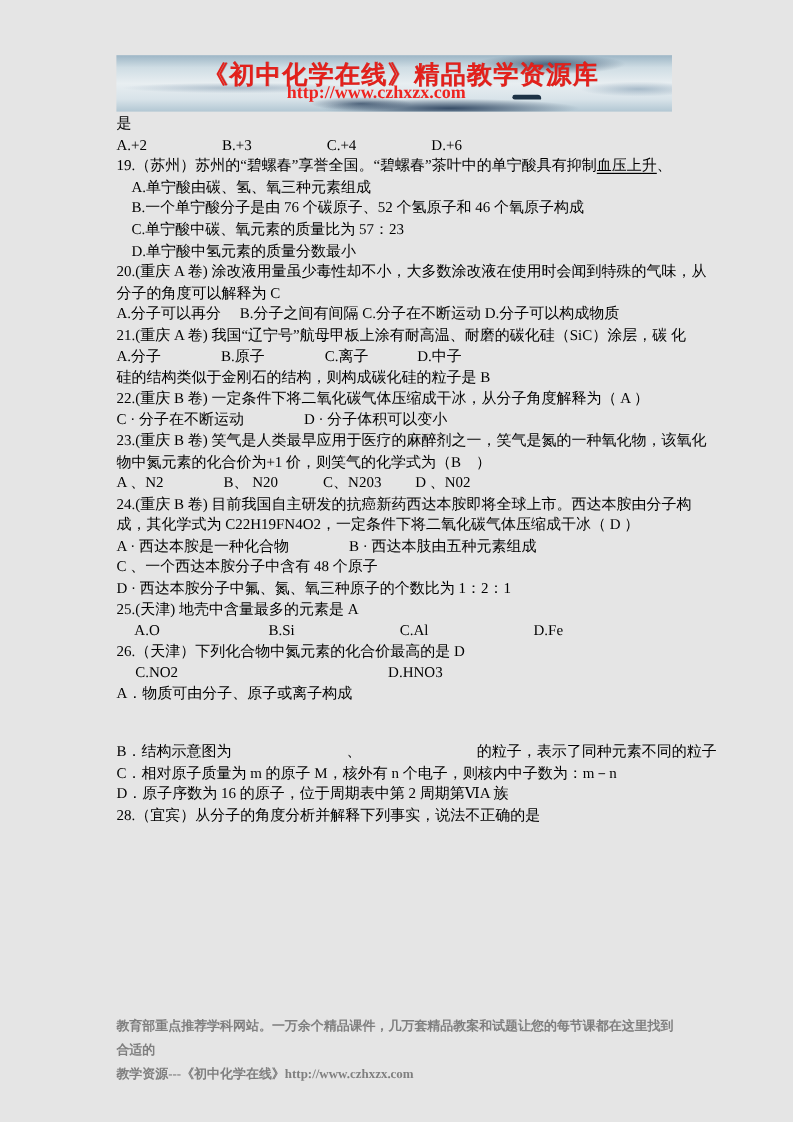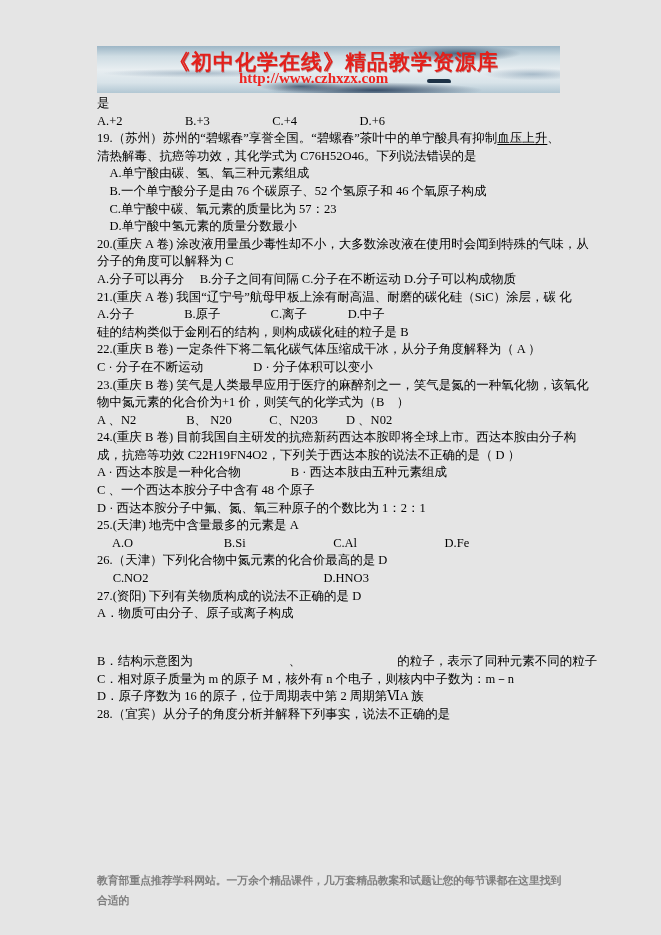--- a/index.html
+++ b/index.html
@@ -45,65 +45,63 @@
   
   .bline { display:flex; align-items:flex-end; height:48px; white-space:pre;gap:47px; }
   .bline .txt { line-height:17.6px; }
   .atom-svg { display:block; margin:0 1px; }
   .atom-svg text { font-family:"Liberation Serif","DejaVu Serif",serif; fill:#222; }
   
   .footer {
     position:absolute; left:97px; top:845px; width:470px;
     color:#7f7f7f; font-weight:bold; font-size:10.8px; line-height:20px;
   }
-  .footer .ln { white-space:pre-wrap;margin-top:25px; }
+  .footer .ln { white-space:pre-wrap; }
 </style>
 </head>
 <body>
 
 <div class="page">
 
   <div class="banner">
     <div class="boat"></div>
     <div class="banner-title">《初中化学在线》精品教学资源库</div>
     <div class="banner-url">http://www.czhxzx.com</div>
   </div>
 
   <div class="content">
     <div class="ln">是</div>
     <div class="ln">A.+2　　　　　B.+3　　　　　C.+4　　　　　D.+6</div>
 
     <div class="ln"><span>19.（苏州）苏州的“碧螺春”享誉全国。“碧螺春”茶叶中的单宁酸具有抑制</span><span class="u-phrase">血压上升</span><span>、</span></div>
 
-    <div class="ln">清热解毒、抗癌等功效，其化学式为 C76H52O46。下列说法错误的是</div>
     <div class="ln">　A.单宁酸由碳、氢、氧三种元素组成</div>
     <div class="ln">　B.一个单宁酸分子是由 76 个碳原子、52 个氢原子和 46 个氧原子构成</div>
     <div class="ln">　C.单宁酸中碳、氧元素的质量比为 57：23</div>
     <div class="ln">　D.单宁酸中氢元素的质量分数最小</div>
     <div class="ln">20.(重庆 A 卷) 涂改液用量虽少毒性却不小，大多数涂改液在使用时会闻到特殊的气味，从</div>
     <div class="ln">分子的角度可以解释为 C</div>
     <div class="ln">A.分子可以再分　 B.分子之间有间隔 C.分子在不断运动 D.分子可以构成物质</div>
     <div class="ln">21.(重庆 A 卷) 我国“辽宁号”航母甲板上涂有耐高温、耐磨的碳化硅（SiC）涂层，碳 化</div>
     <div class="ln">A.分子　　　　B.原子　　　　C.离子　　　 D.中子</div>
     <div class="ln">硅的结构类似于金刚石的结构，则构成碳化硅的粒子是 B</div>
     <div class="ln">22.(重庆 B 卷) 一定条件下将二氧化碳气体压缩成干冰，从分子角度解释为（ A ）</div>
     <div class="ln">C · 分子在不断运动　　　　D · 分子体积可以变小</div>
     <div class="ln">23.(重庆 B 卷) 笑气是人类最早应用于医疗的麻醉剂之一，笑气是氮的一种氧化物，该氧化</div>
     <div class="ln">物中氮元素的化合价为+1 价，则笑气的化学式为（B　）</div>
     <div class="ln">A 、N2　　　　B、 N20　　　C、N203　　 D 、N02</div>
     <div class="ln">24.(重庆 B 卷) 目前我国自主研发的抗癌新药西达本胺即将全球上市。西达本胺由分子构</div>
-    <div class="ln">成，抗癌等功效 C22H19FN4O2，下列关于西达本胺的说法不正确的是（ D ）</div>
+    <div class="ln">成，其化学式为 C22H19FN4O2，一定条件下将二氧化碳气体压缩成干冰（ D ）</div>
     <div class="ln">A · 西达本胺是一种化合物　　　　B · 西达本肢由五种元素组成</div>
     <div class="ln">C 、一个西达本胺分子中含有 48 个原子</div>
     <div class="ln">D · 西达本胺分子中氟、氮、氧三种原子的个数比为 1：2：1</div>
     <div class="ln">25.(天津) 地壳中含量最多的元素是 A</div>
     <div class="ln">　 A.O　　　　　　　 B.Si　　　　　　　C.Al　　　　　　　D.Fe</div>
     <div class="ln">26.（天津）下列化合物中氮元素的化合价最高的是 D</div>
     <div class="ln">　 C.NO2　　　　　　　　　　　　　　D.HNO3</div>
-    <div class="ln">27.(资阳) 下列有关物质构成的说法不正确的是 D</div>
     <div class="ln">A．物质可由分子、原子或离子构成</div>
 
     <div class="bline">
       <span class="txt">B．结构示意图为</span>
       <svg class="atom-svg" width="34" height="44" viewBox="0 0 34 44">
         <circle cx="10" cy="28" r="8" fill="none" stroke="#333" stroke-width="1" stroke-dasharray="2.5 1.5"></circle>
         <text x="10" y="30.5" font-size="7.5" text-anchor="middle">12</text>
         <path d="M18 17.5 A13 13 0 0 1 18 38.5" fill="none" stroke="#333" stroke-width="1" stroke-dasharray="3 1.6"></path>
         <path d="M21.5 13.5 A18 18 0 0 1 21.5 42.5" fill="none" stroke="#333" stroke-width="1" stroke-dasharray="3 1.6"></path>
         <text x="21" y="30.5" font-size="6.5" text-anchor="middle">2</text>

